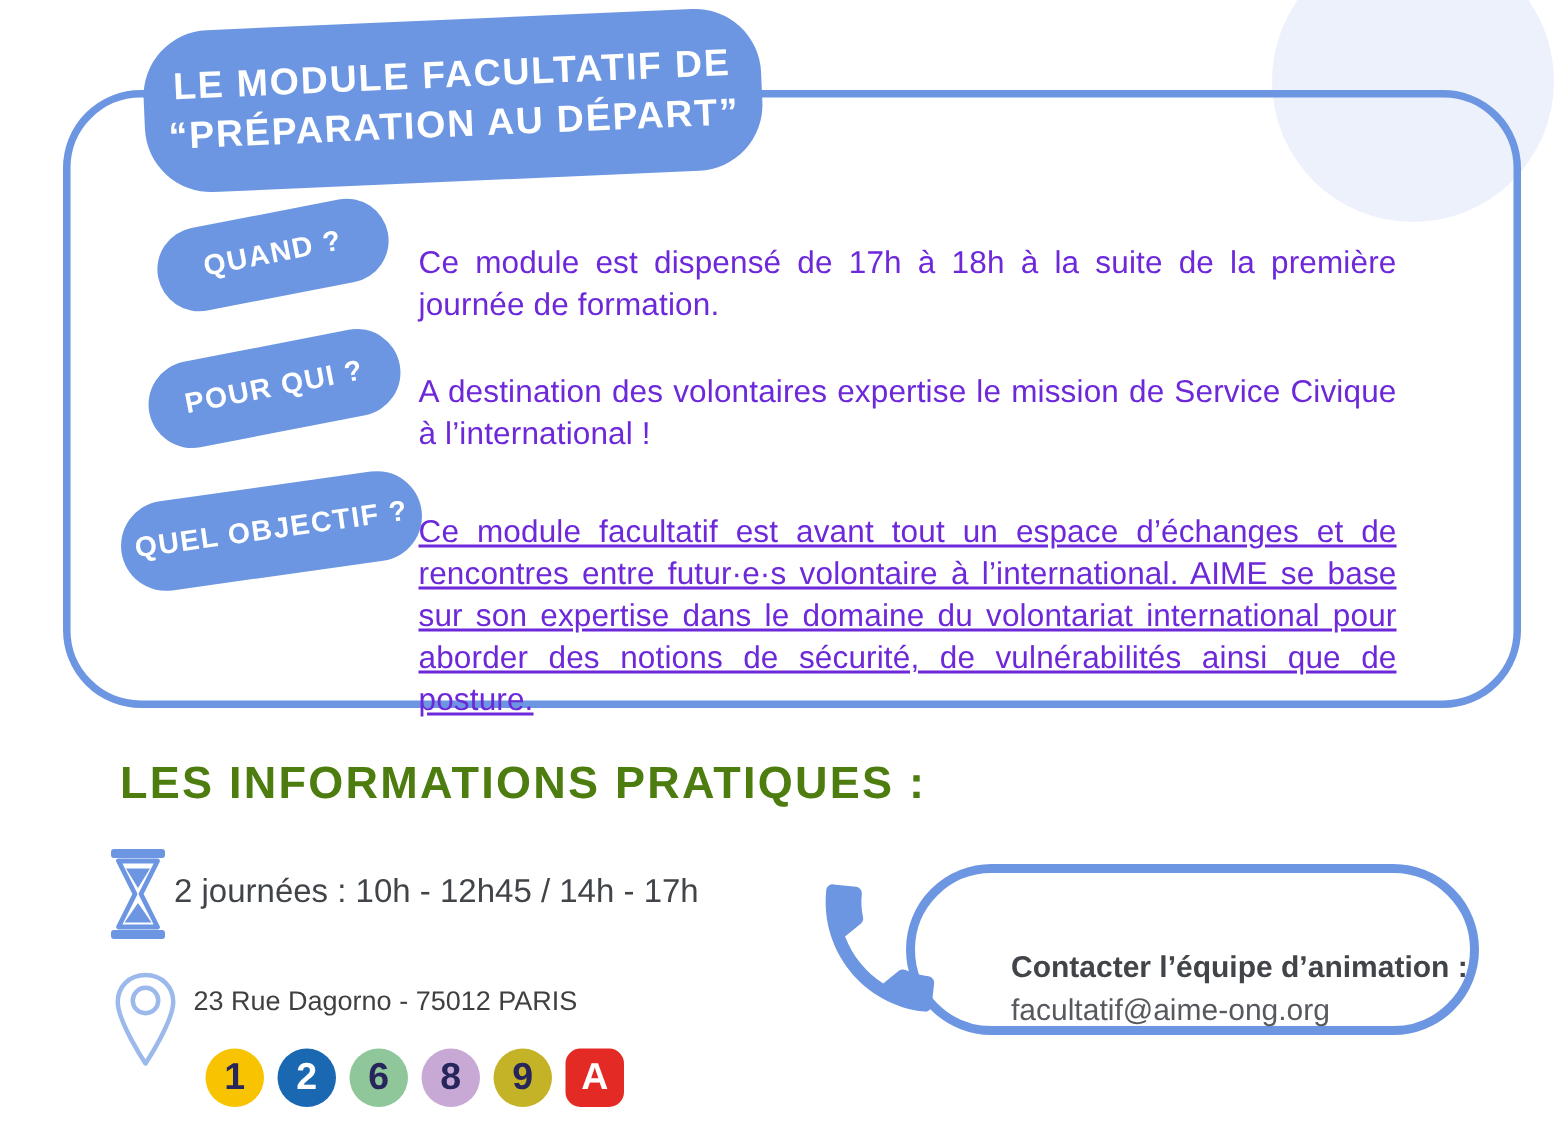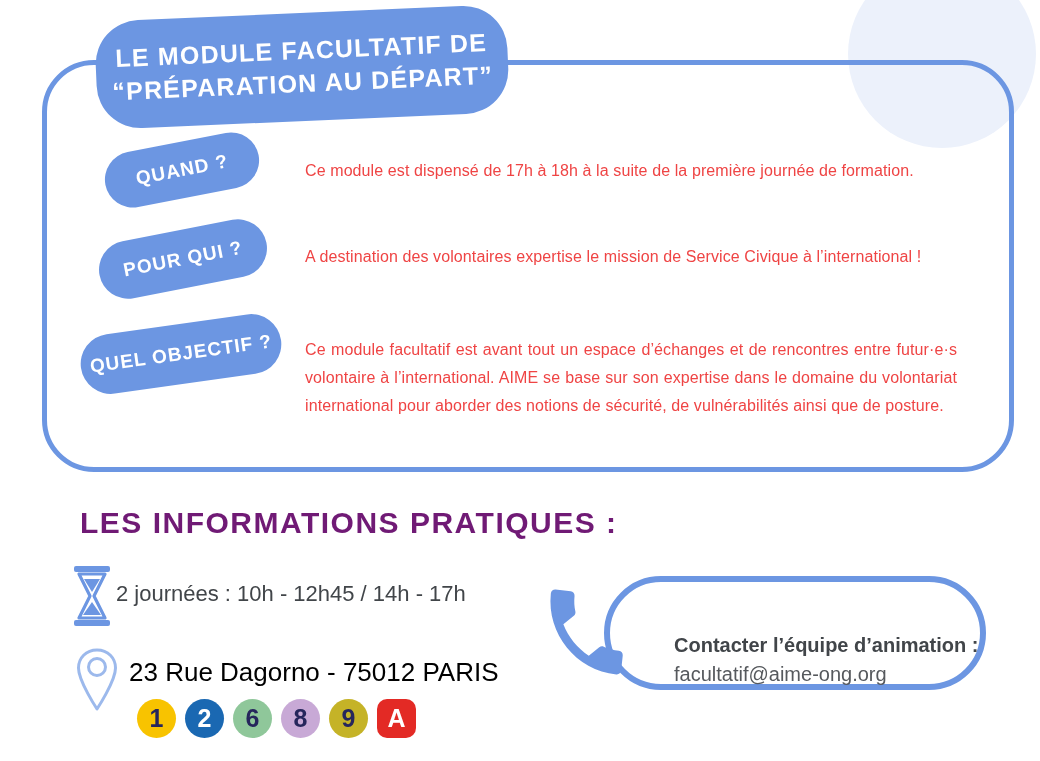--- a/index.html
+++ b/index.html
@@ -24,35 +24,35 @@
   }
   .label-pill{
     position:absolute;background:#6C96E2;border-radius:30px;z-index:2;
     display:flex;align-items:center;justify-content:center;
     color:#ffffff;font-weight:bold;font-size:19px;letter-spacing:1px;white-space:nowrap;
   }
   .pill-quand{left:104px;top:142px;width:156px;height:56px;transform:rotate(-11deg);}
   .pill-pourqui{left:98px;top:230px;width:170px;height:58px;transform:rotate(-11deg);}
   .pill-objectif{left:80px;top:324px;width:202px;height:60px;transform:rotate(-8deg);}
   .section-text{
-    position:absolute;left:305px;width:652px;font-size:16px;line-height:28px;color:#ef4444;
+    position:absolute;left:279px;width:652px;font-size:21px;line-height:28px;color:#6d28d9;
     text-align:justify;text-align-last:left;z-index:2;letter-spacing:0.1px;
   }
   .text-quand{top:141px;}
   .text-pourqui{top:227px;}
-  .text-objectif{top:320px;}
+  .text-objectif{top:320px;text-decoration:underline;}
   .practical-heading{
     position:absolute;left:80px;top:506px;margin:0;font-size:30px;font-weight:bold;
-    color:#701a75;letter-spacing:1.5px;white-space:nowrap;z-index:1;
+    color:#4d7c0f;letter-spacing:1.5px;white-space:nowrap;z-index:1;
   }
   .icon{position:absolute;z-index:2;}
   .hourglass-icon{left:73px;top:566px;width:38px;height:60px;}
   .pin-icon{left:76px;top:648px;width:42px;height:64px;}
   .schedule-text{position:absolute;left:116px;top:581px;font-size:22px;color:#414549;white-space:nowrap;z-index:2;}
-  .address-text{position:absolute;left:129px;top:657px;font-size:26px;color:#000000;white-space:nowrap;z-index:2;}
+  .address-text{position:absolute;left:129px;top:657px;font-size:18px;color:#404040;white-space:nowrap;z-index:2;}
   .metro-row{position:absolute;left:137px;top:699px;display:flex;gap:9px;z-index:2;}
   .metro-badge{
     width:39px;height:39px;border-radius:50%;display:flex;align-items:center;justify-content:center;
     font-size:25px;font-weight:bold;line-height:1;
   }
   .metro-badge.square{border-radius:10px;}
   .contact-bubble{
     position:absolute;left:604px;top:576px;width:370px;height:102px;
     border:6px solid #6C96E2;border-radius:58px;background:#ffffff;z-index:1;
   }

